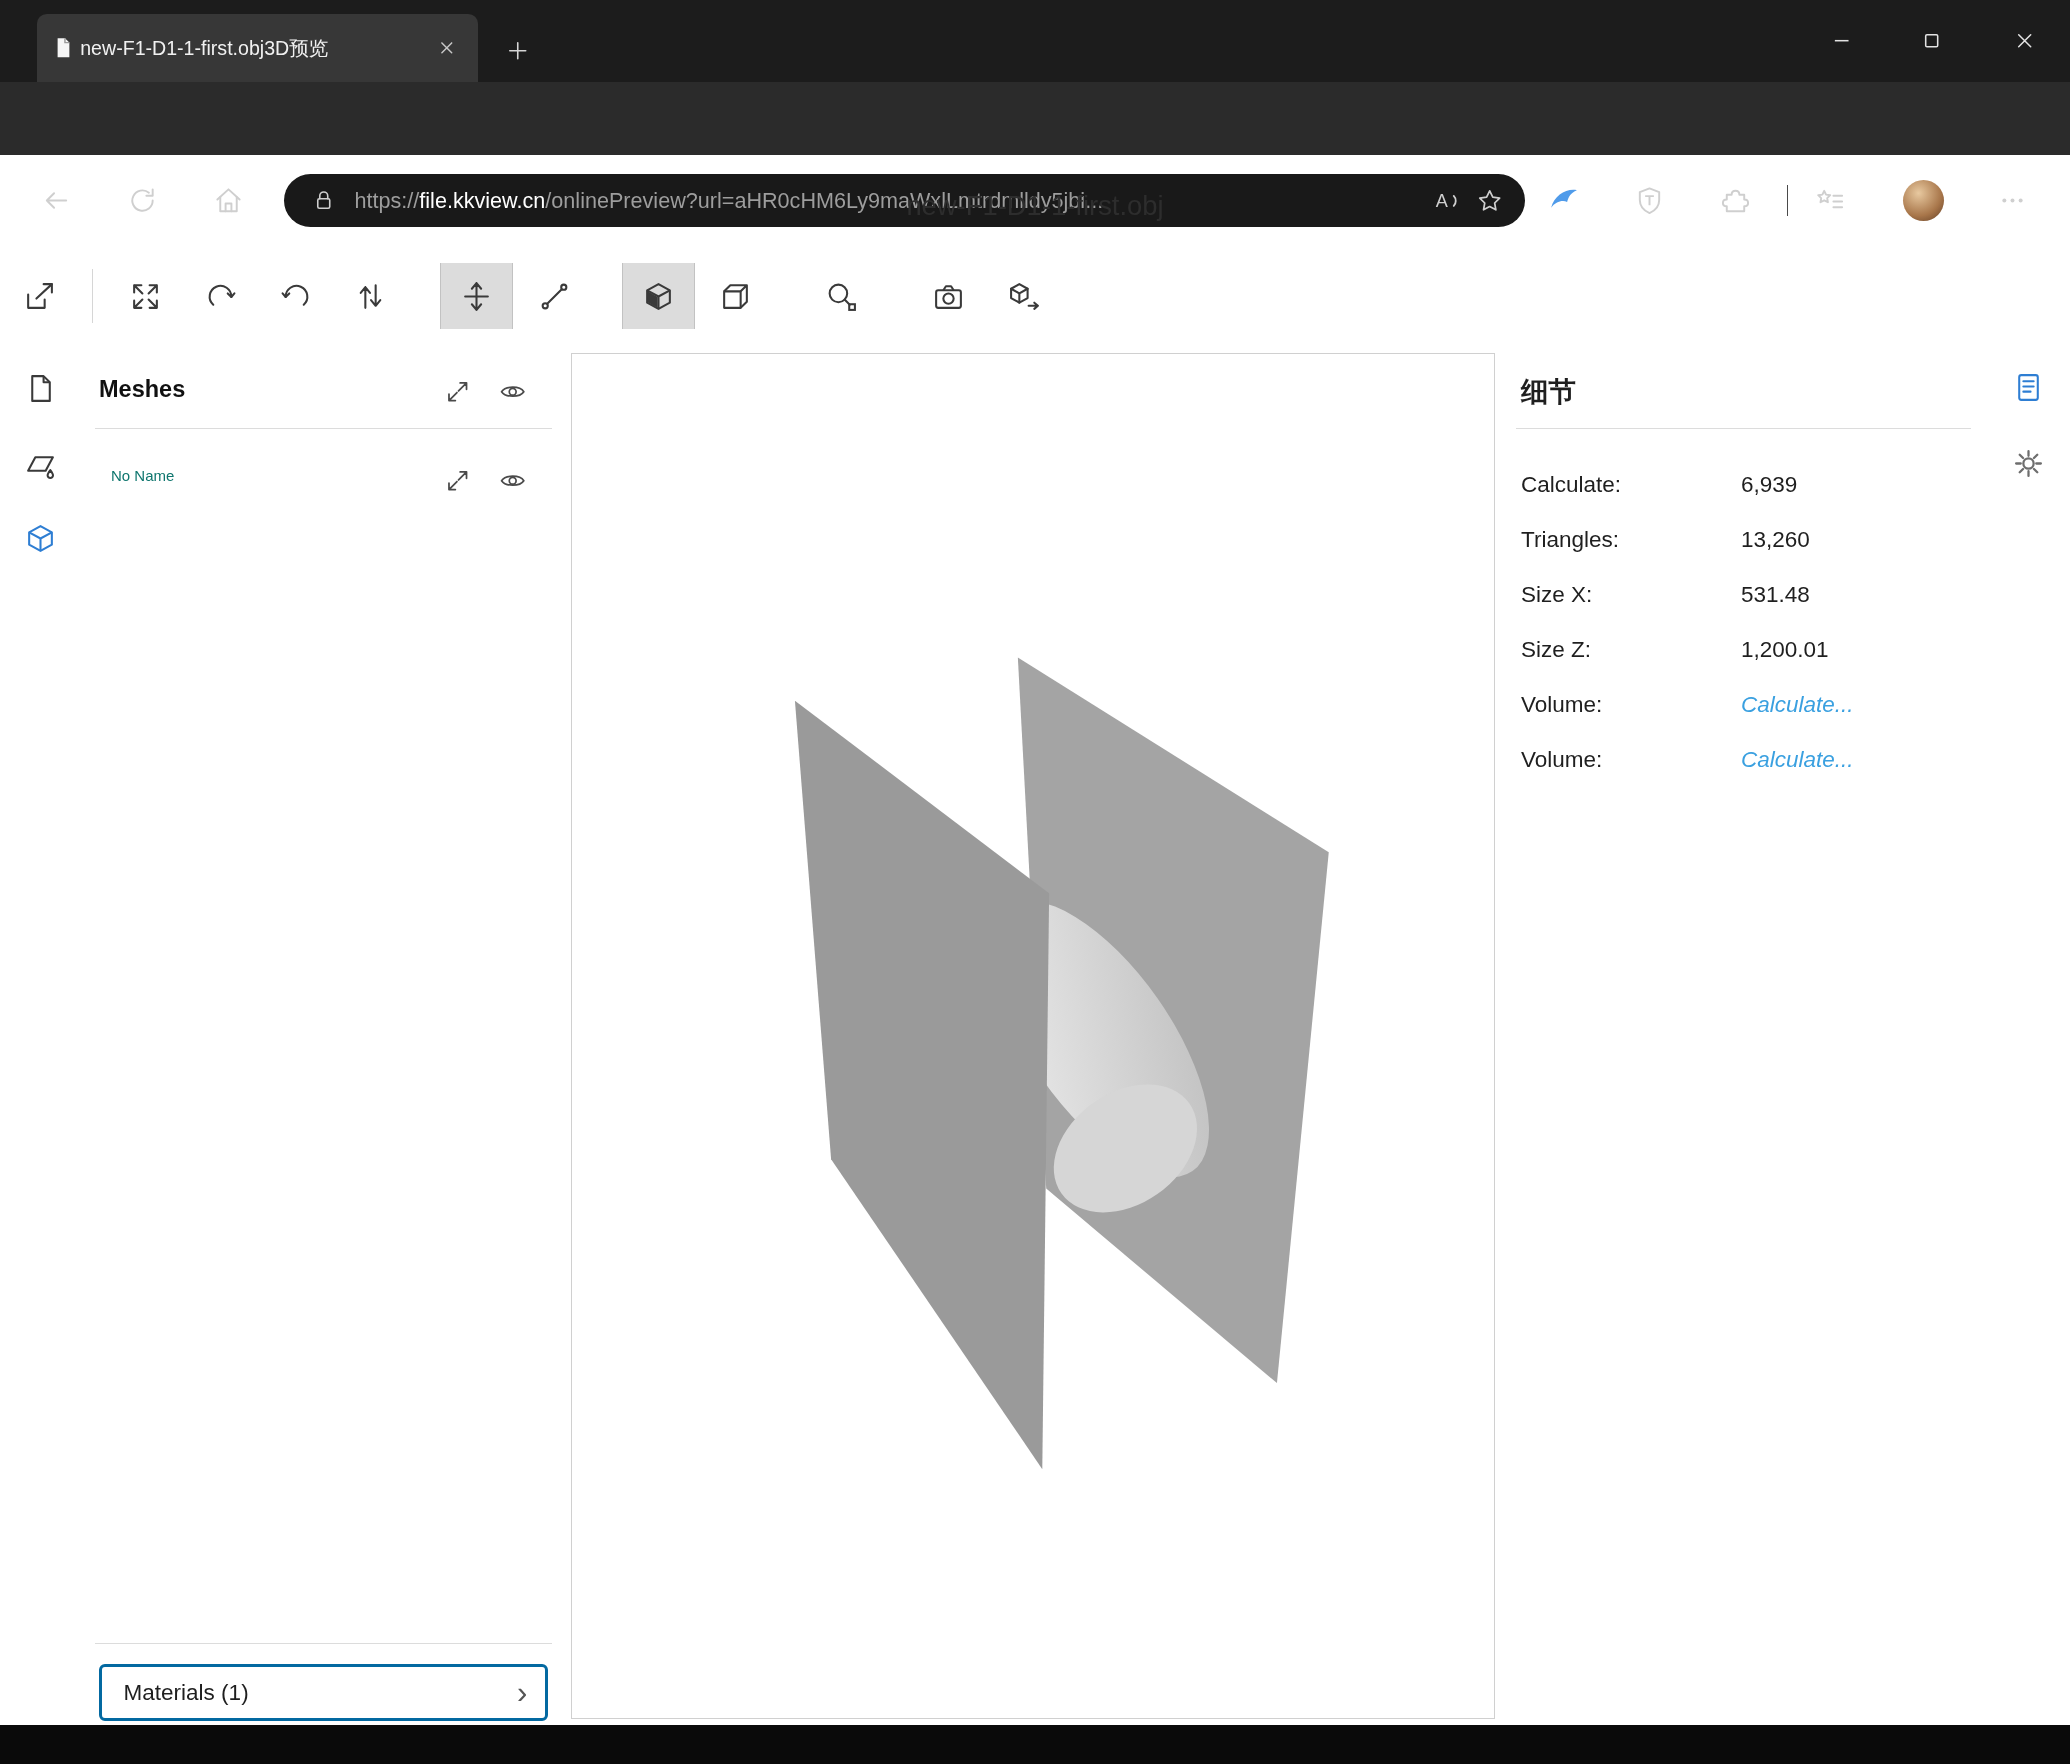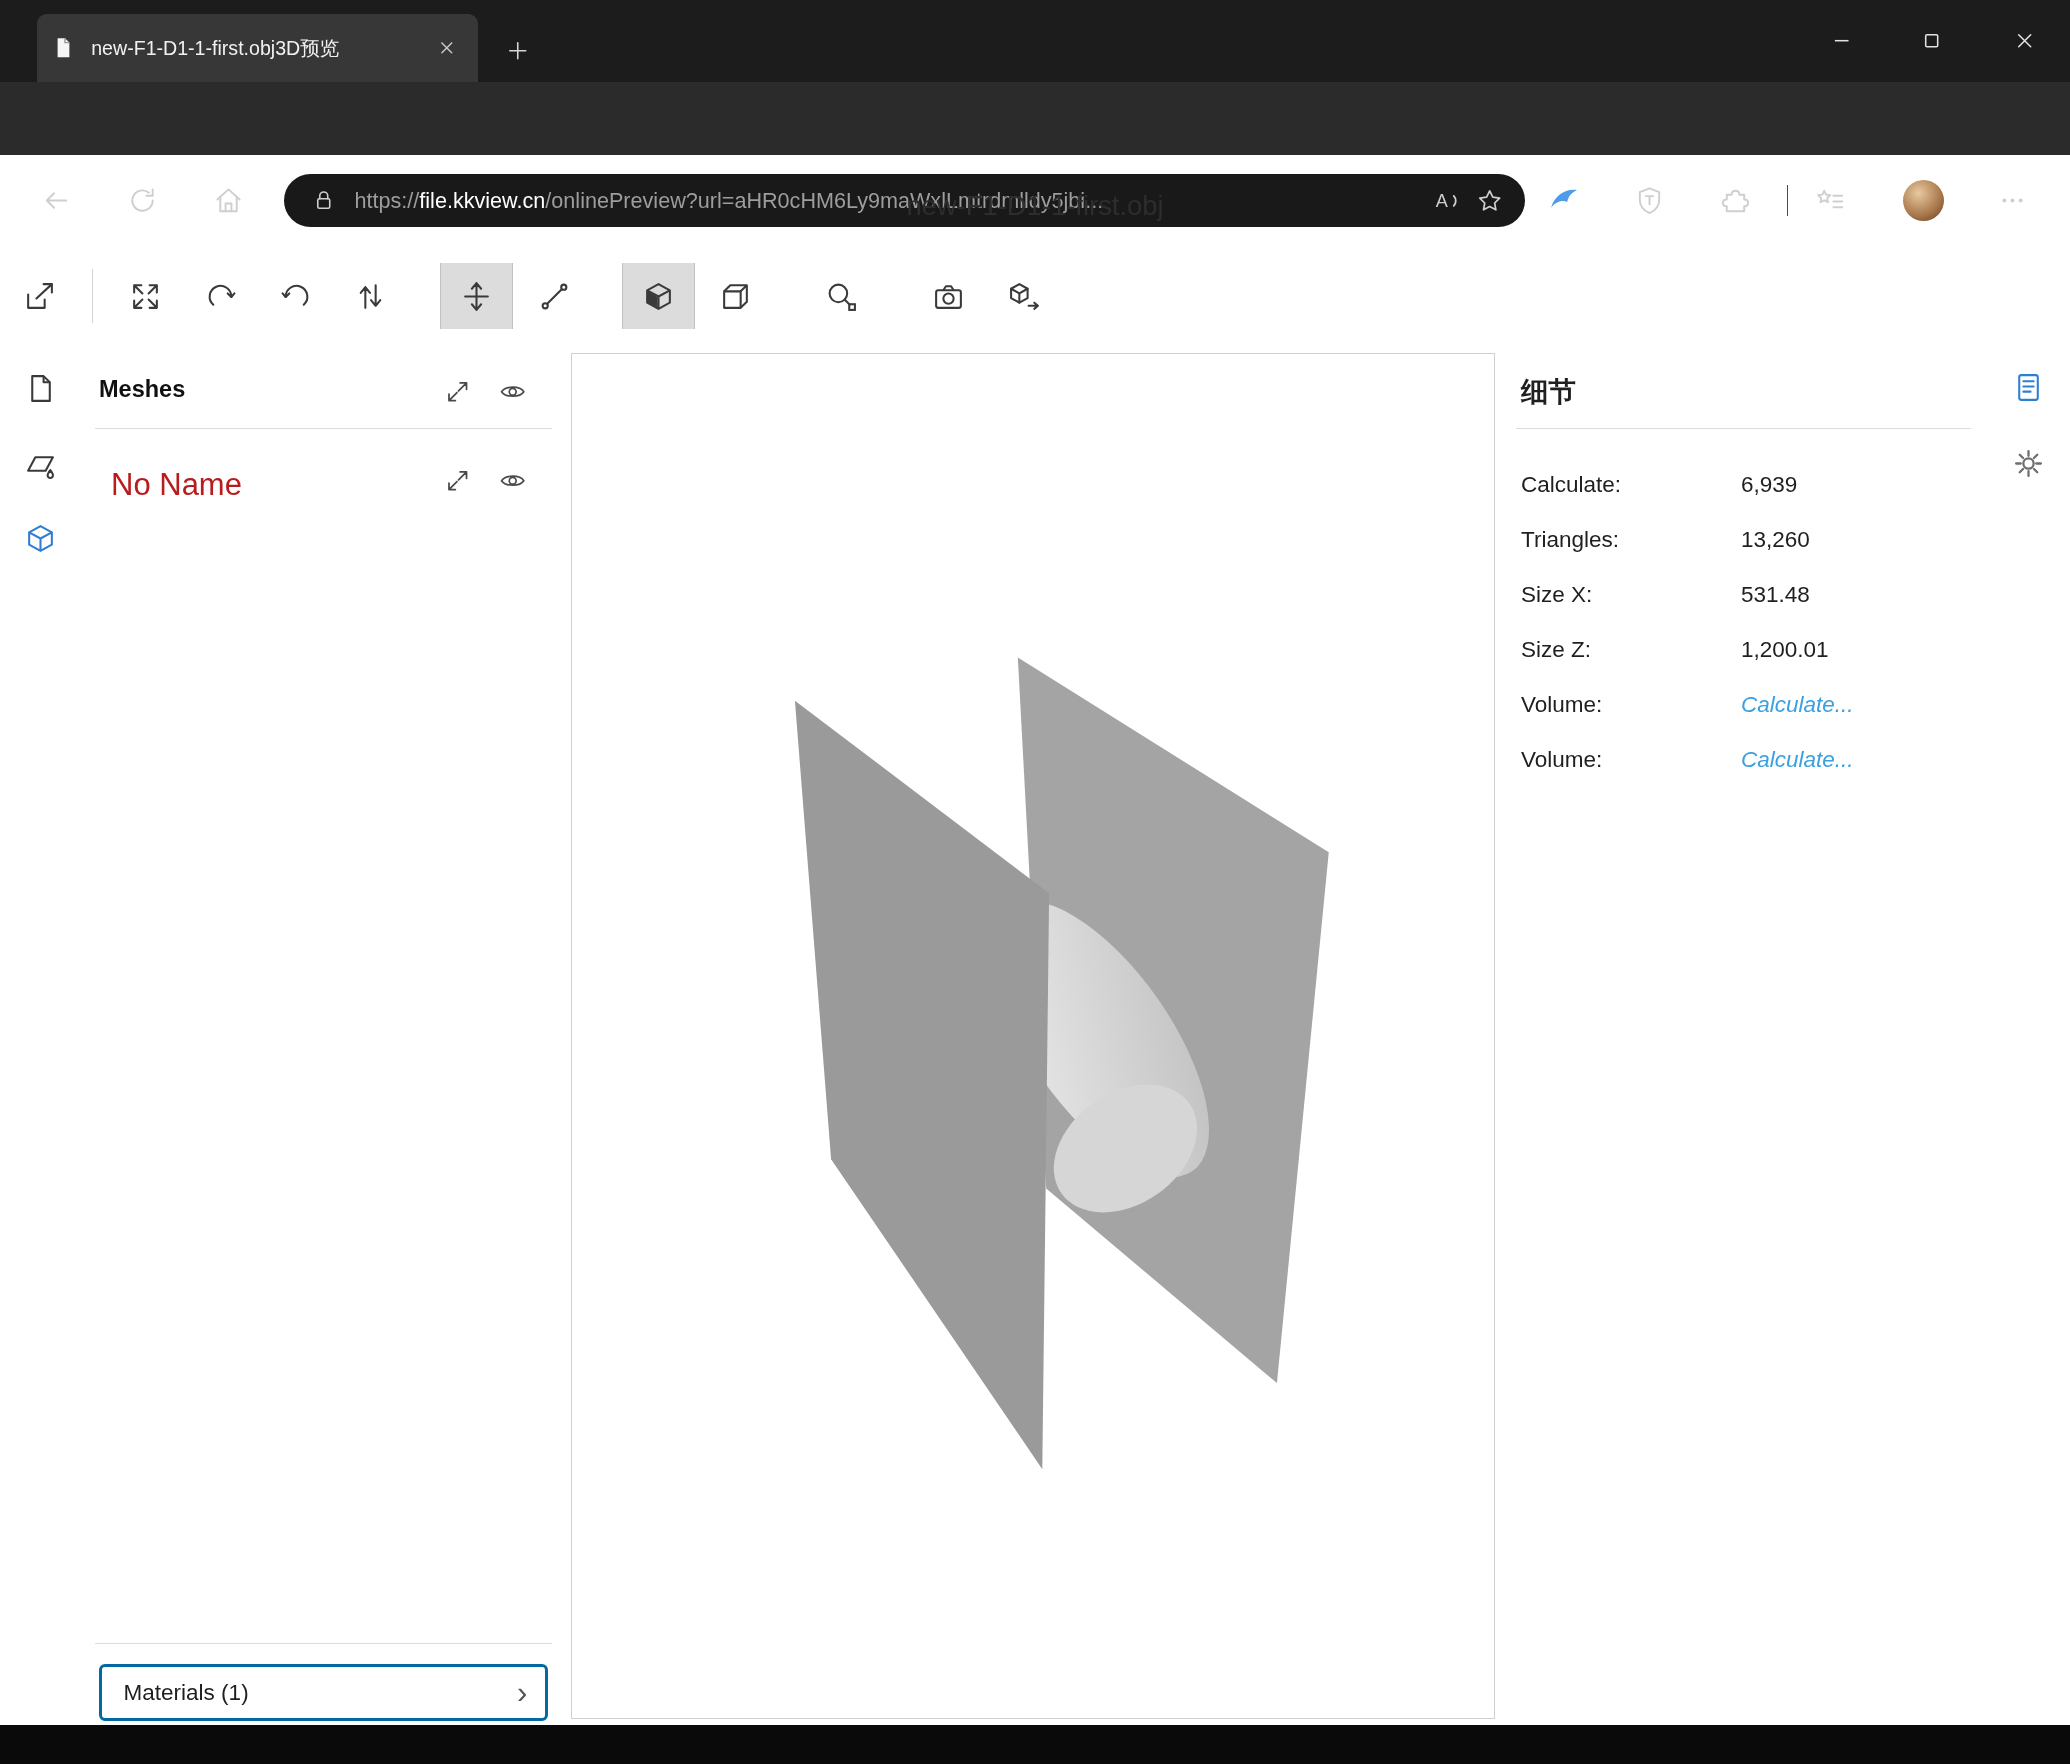--- a/index.html
+++ b/index.html
@@ -5,21 +5,21 @@
   html,body{margin:0;padding:0;background:#fff;}
   .screen{position:relative;width:2070px;height:1764px;overflow:hidden;
           font-family:"Liberation Sans","DejaVu Sans",sans-serif;background:#fff;}
   .screen *{box-sizing:border-box;}
   svg{display:block;}
 
   
   .titlebar{position:absolute;left:0;top:0;width:2070px;height:82px;background:#1c1c1c;}
   .tab{position:absolute;left:37px;top:13.7px;width:441px;height:69px;background:#373737;
        border-radius:9.8px 9.8px 0 0;display:flex;align-items:center;padding:0 13.7px;color:#f1f1f1;}
-  .tab-title{flex:1;margin:0 17px;font-size:19.6px;white-space:nowrap;overflow:hidden;text-overflow:ellipsis;}
+  .tab-title{flex:1;margin:0 6px;font-size:19.6px;white-space:nowrap;overflow:hidden;text-overflow:ellipsis;}
   .tab-close{width:35px;height:35px;display:flex;align-items:center;justify-content:center;border-radius:5.9px;}
   .newtab{position:absolute;left:496px;top:29px;width:43px;height:43px;display:flex;align-items:center;justify-content:center;}
   .win-btn{position:absolute;top:0;width:61px;height:82px;display:flex;align-items:center;justify-content:center;}
   .win-min{left:1811px;} .win-max{left:1901px;} .win-close{left:1994px;}
 
   
   .navbar{position:absolute;left:0;top:82px;width:2070px;height:73px;background:#2b2b2b;}
   .nav-btn{position:absolute;top:97px;width:43px;height:43px;display:flex;align-items:center;justify-content:center;border-radius:5.9px;}
   .urlbar{position:absolute;left:284px;top:92px;width:1241px;height:53px;background:#191919;border-radius:26.5px;
           display:flex;align-items:center;padding:0 13.7px 0 27.4px;}
@@ -40,21 +40,21 @@
   .toolbar-sep{position:absolute;left:92px;top:5.9px;width:1px;height:54px;background:#d6d6d6;}
 
   .strip-btn{position:absolute;left:21.6px;width:37px;height:37px;display:flex;align-items:center;justify-content:center;}
   .right-btn{position:absolute;left:2009px;width:39px;height:39px;display:flex;align-items:center;justify-content:center;}
 
   
   .meshes-header{position:absolute;left:99px;top:376px;font-size:23.5px;font-weight:600;color:#111;}
   .panel-divider{position:absolute;height:1px;background:#dcdcdc;}
   .pd1{left:95px;top:428px;width:457px;}
   .pd2{left:95px;top:1643px;width:457px;}
-  .mesh-item-label{position:absolute;left:111px;top:467px;font-size:31px;color:#b91c1c;}
+  .mesh-item-label{position:absolute;left:111px;top:467px;font-size:15px;color:#0f766e;}
   .panel-ic{position:absolute;width:29px;height:29px;display:flex;align-items:center;justify-content:center;}
   .materials-btn{position:absolute;left:99px;top:1664px;width:449px;height:57px;border:3px solid #0369a1;border-radius:5.9px;
                  background:#fff;display:flex;align-items:center;justify-content:space-between;padding:0 17.6px 0 21.6px;
                  font-size:22.5px;color:#1f1f1f;}
   .materials-chevron{font-size:31px;color:#555;line-height:1;}
 
   
   .viewport{position:absolute;left:571px;top:353px;width:924px;height:1366px;border:1px solid #d0d0d0;background:#fff;}
   .viewport svg{width:100%;height:100%;}
 

